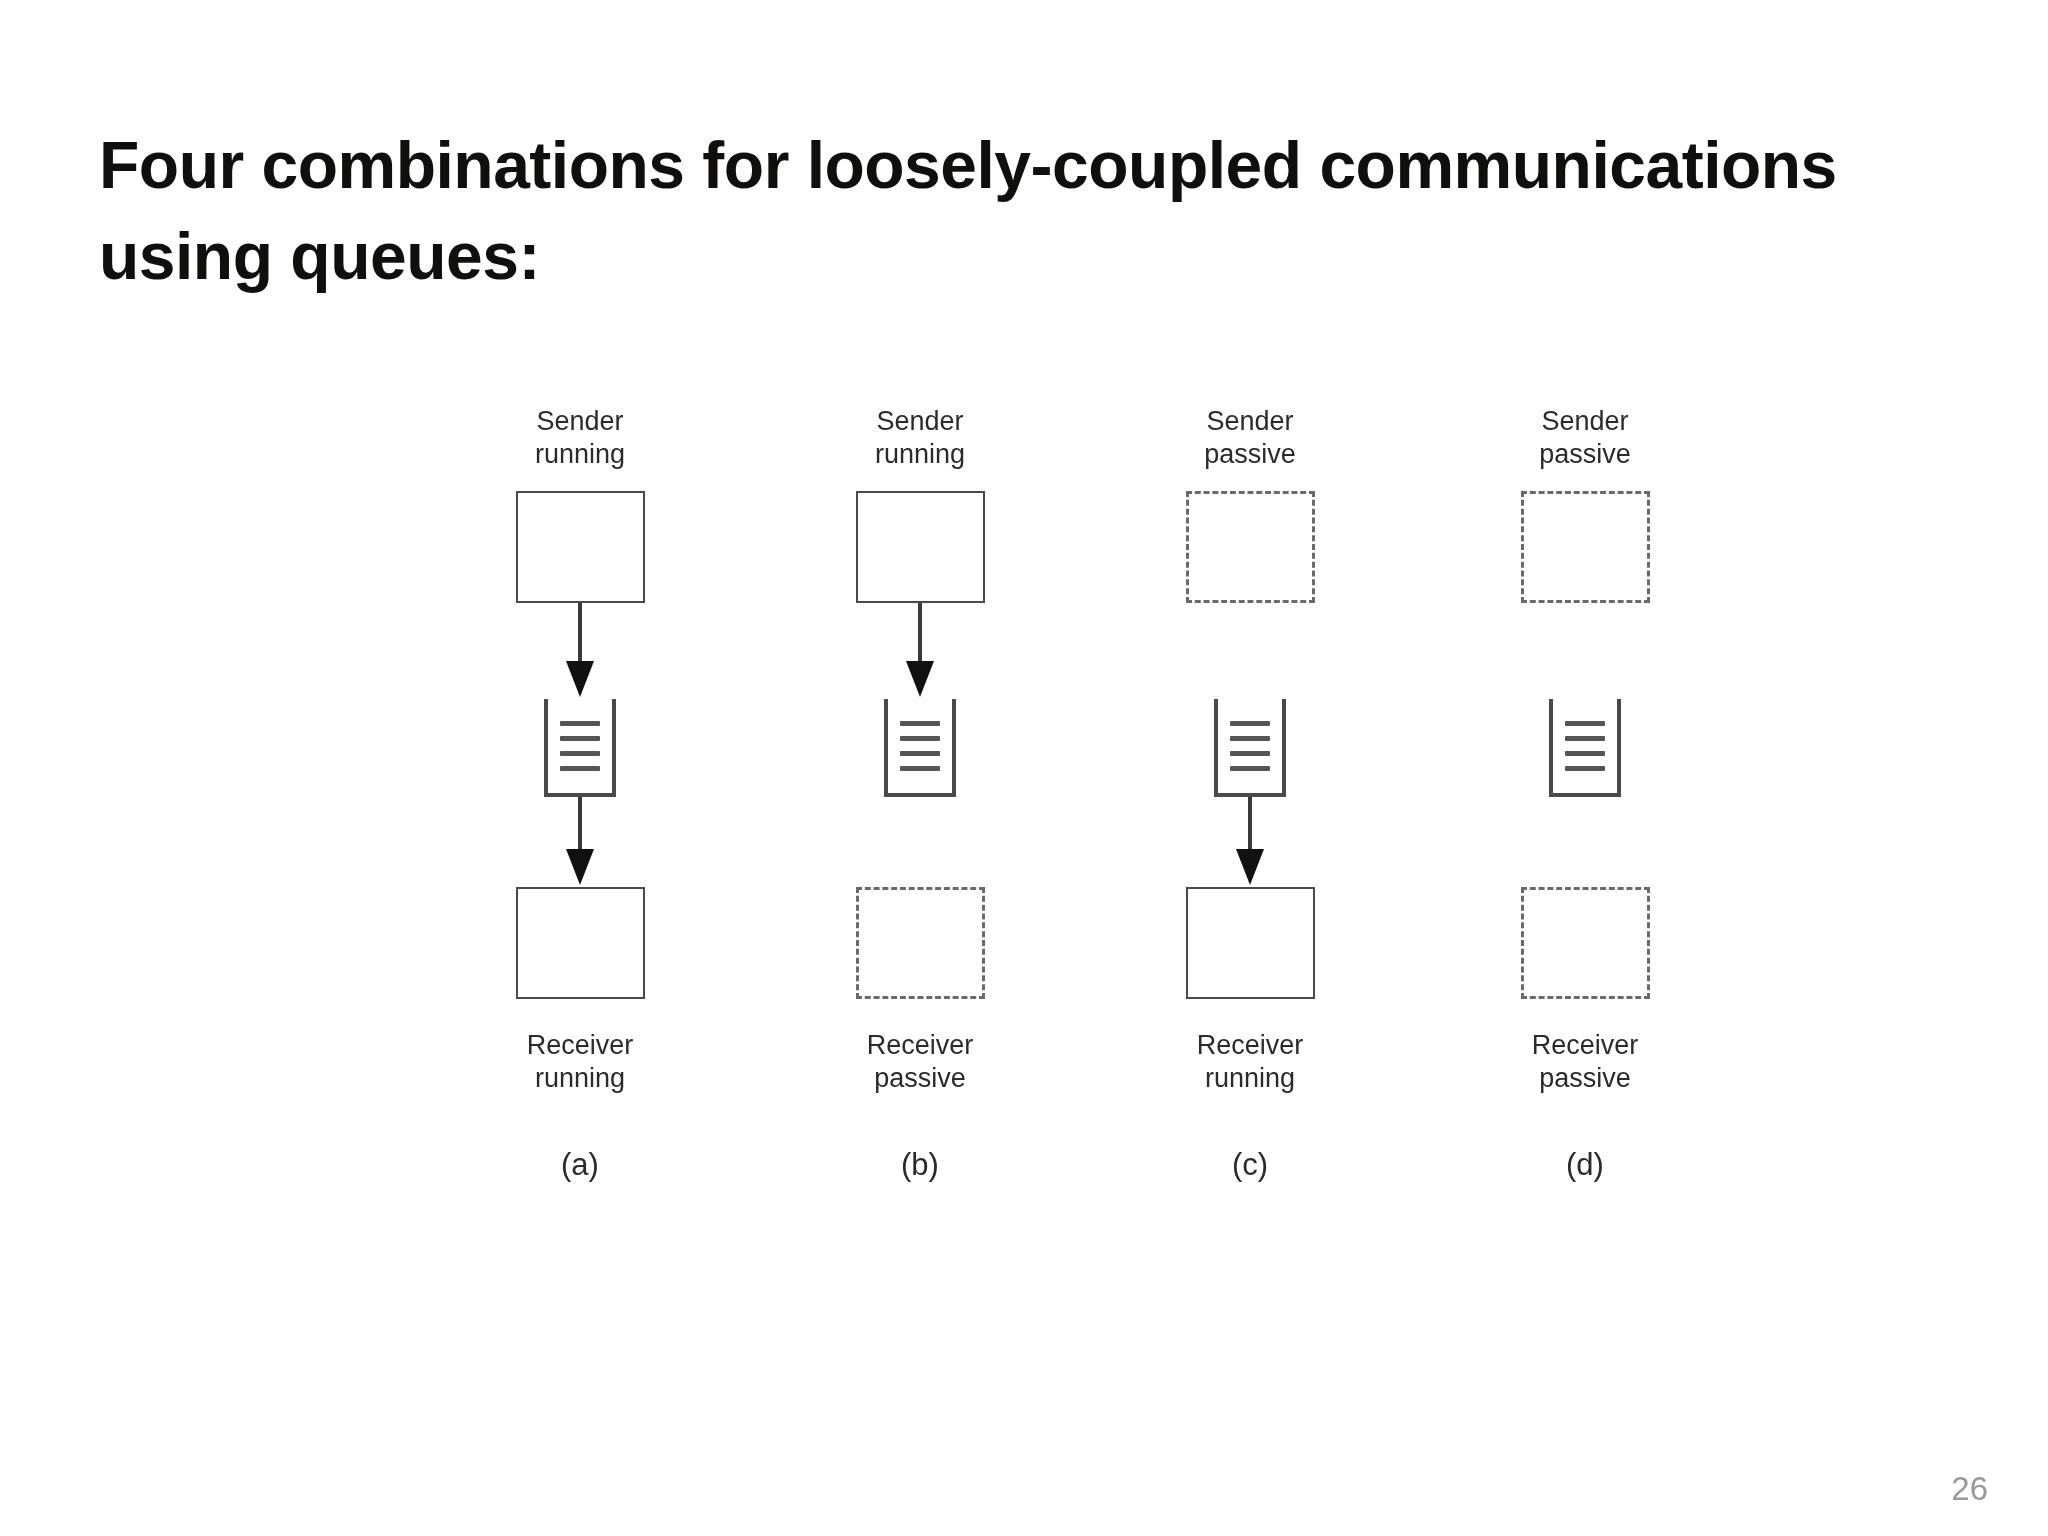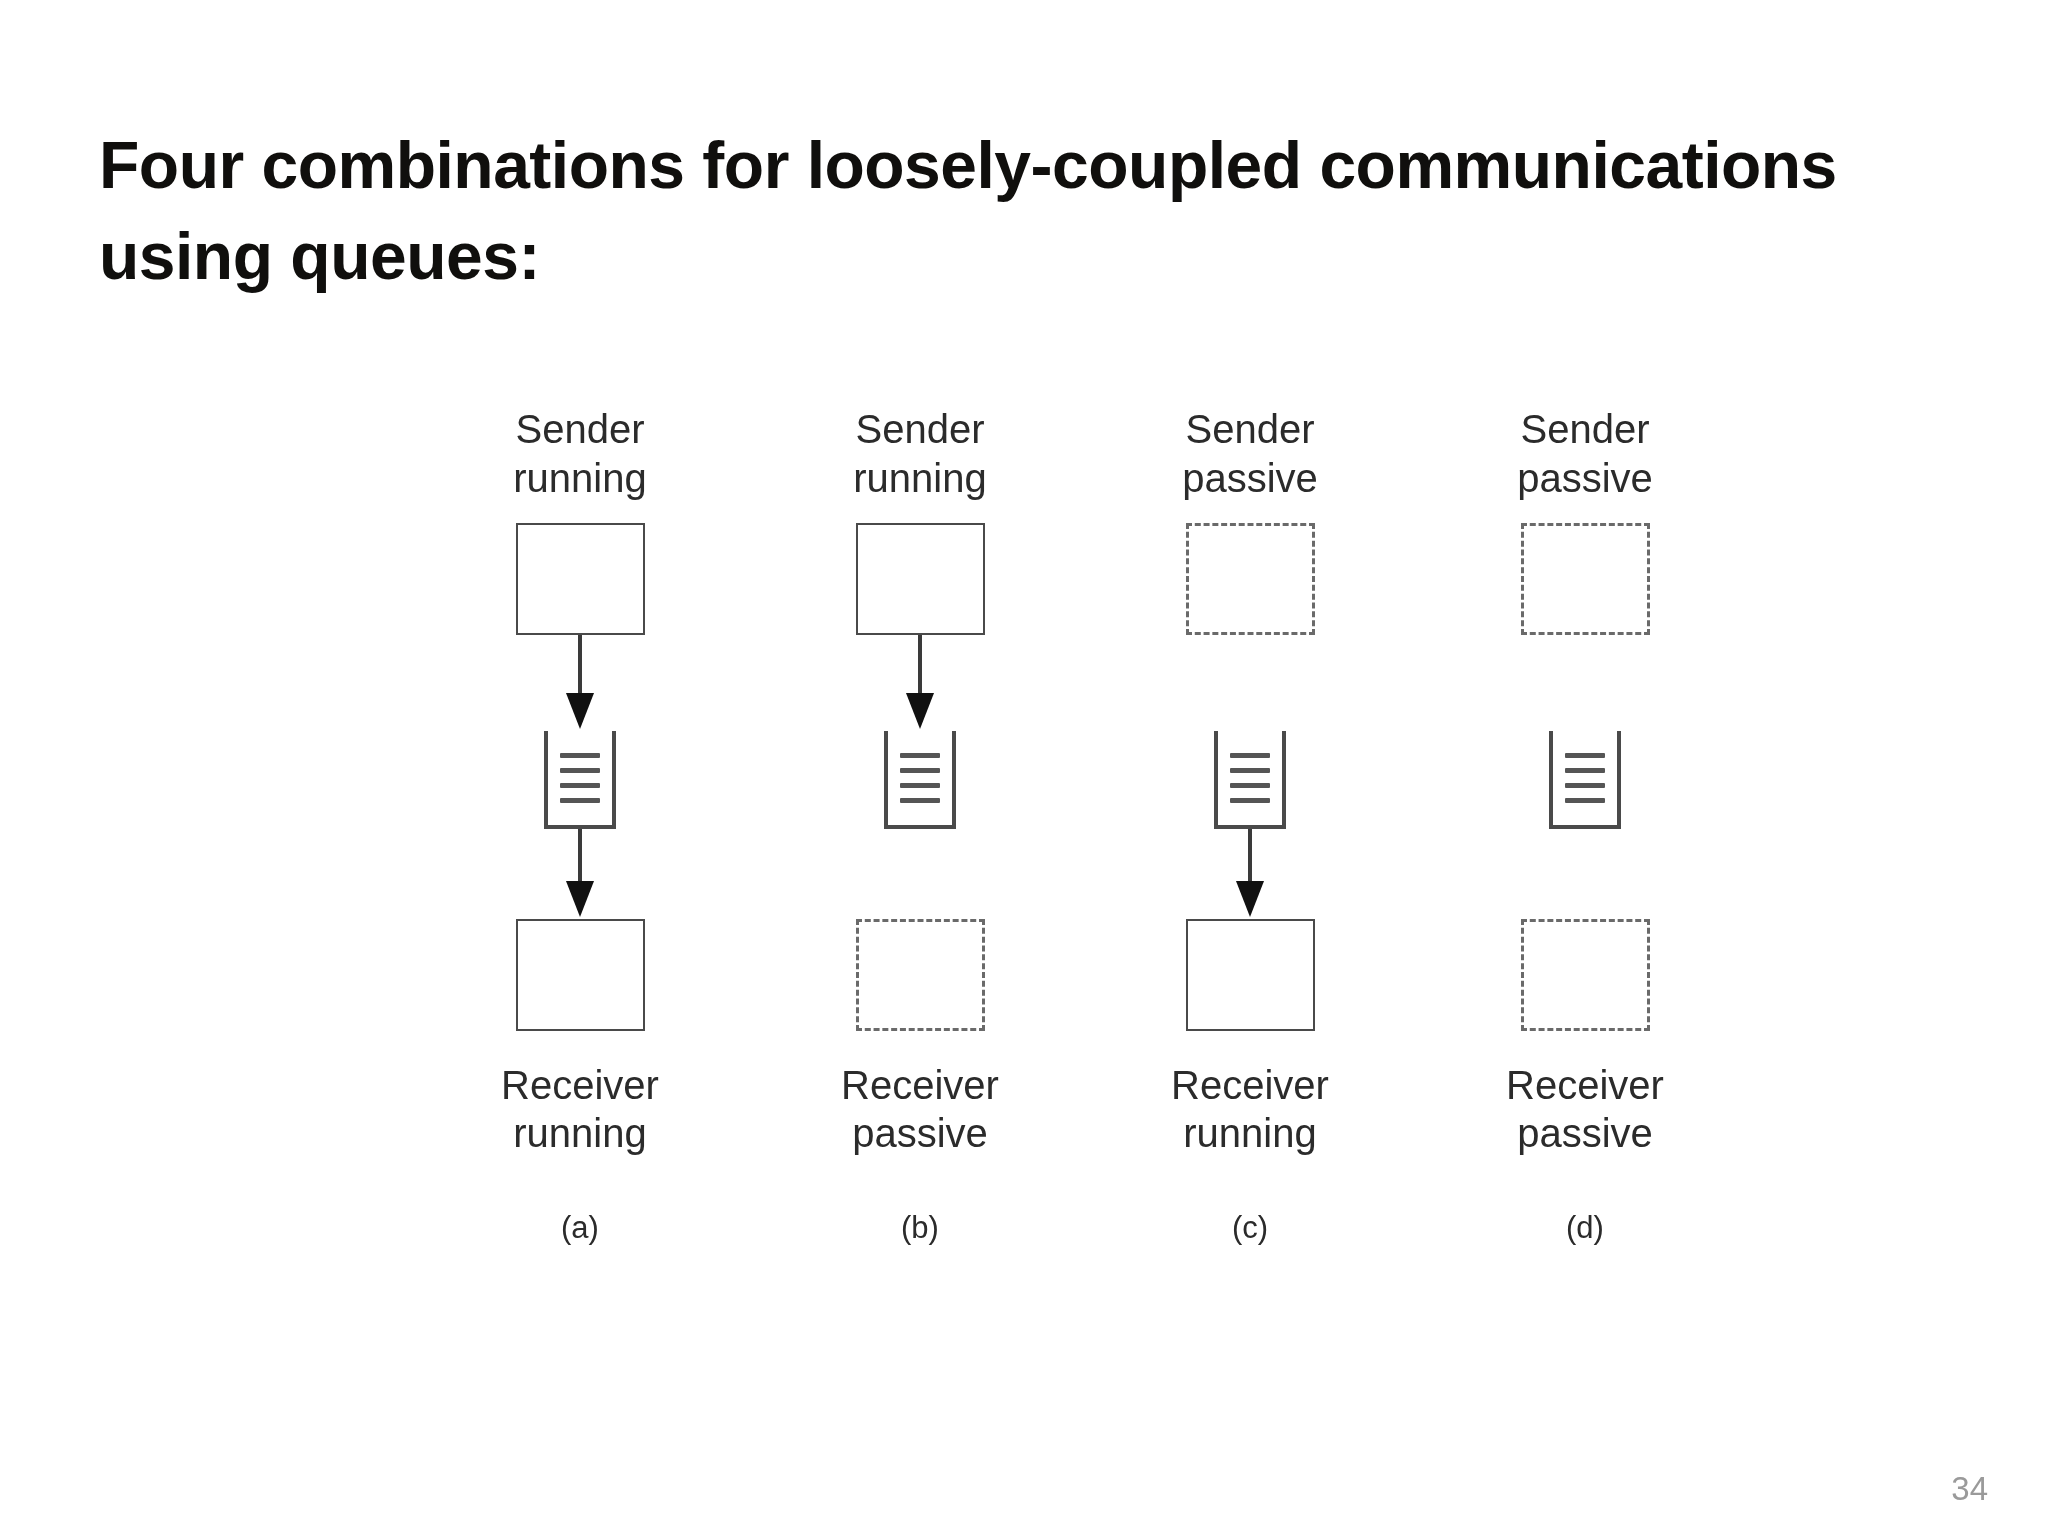--- a/index.html
+++ b/index.html
@@ -51,21 +51,21 @@
   }
 
   .panel-col-0 { left: 450px; }
   .panel-col-1 { left: 790px; }
   .panel-col-2 { left: 1120px; }
   .panel-col-3 { left: 1455px; }
 
   
   .endpoint-label {
     font-family: "Liberation Sans", sans-serif;
-    font-size: 40px;
+    font-size: 27px;
     line-height: 1.22;
     color: #2b2b2b;
     text-align: center;
     white-space: pre-line;
   }
 
   .top-label { margin-bottom: 20px; }
   .bottom-label { margin-top: 30px; }
 
   
@@ -261,13 +261,13 @@
         </div>
       </div>
       <div class="gap short"></div>
       <div class="proc-box dashed"></div>
       <div class="endpoint-label bottom-label">Receiver
 passive</div>
       <div class="panel-letter">(d)</div>
     </div>
   </div>
 
-<div id="page-number">34</div>
+<div id="page-number">26</div>
 
 </body></html>

